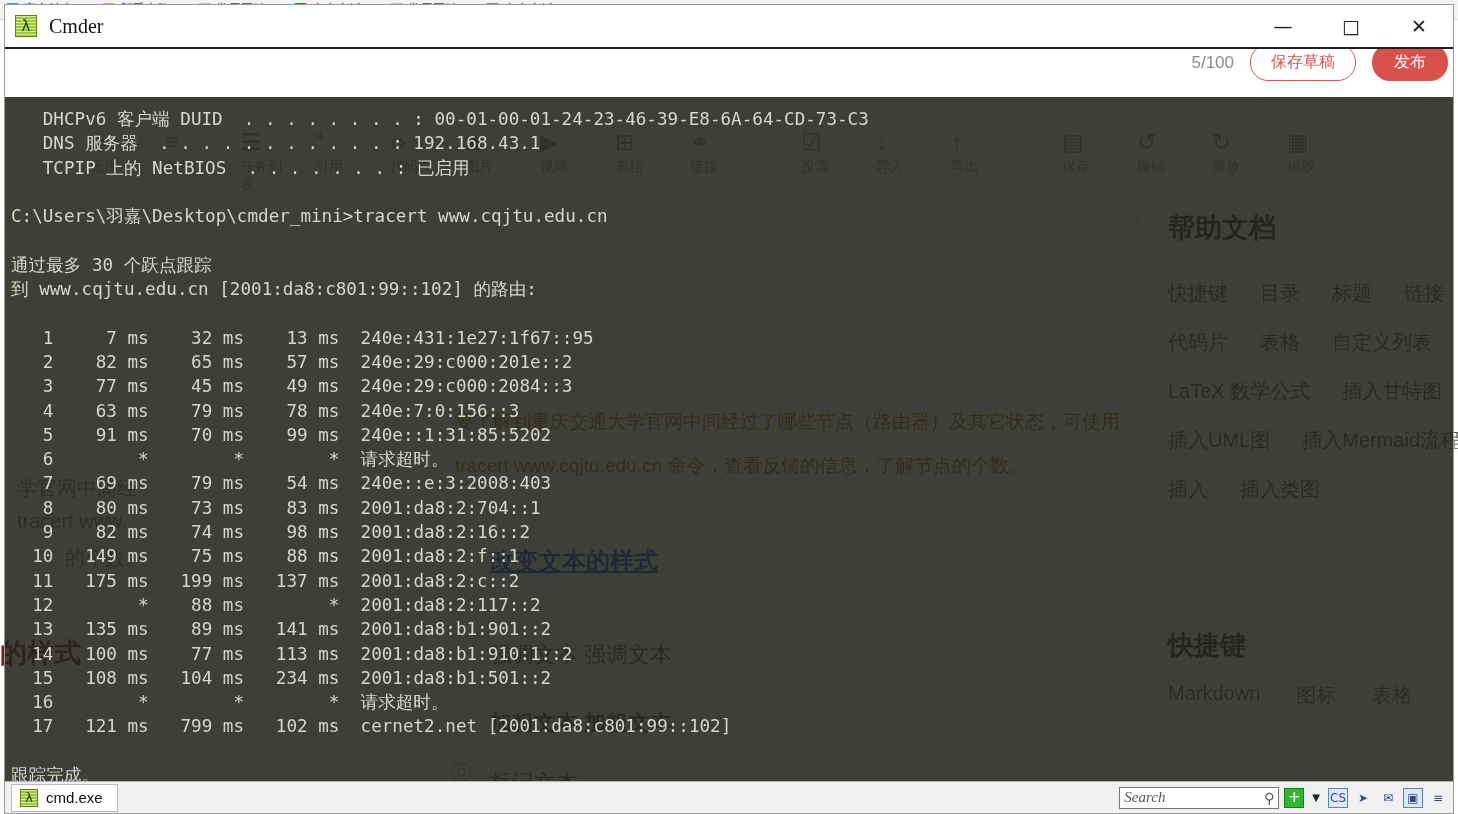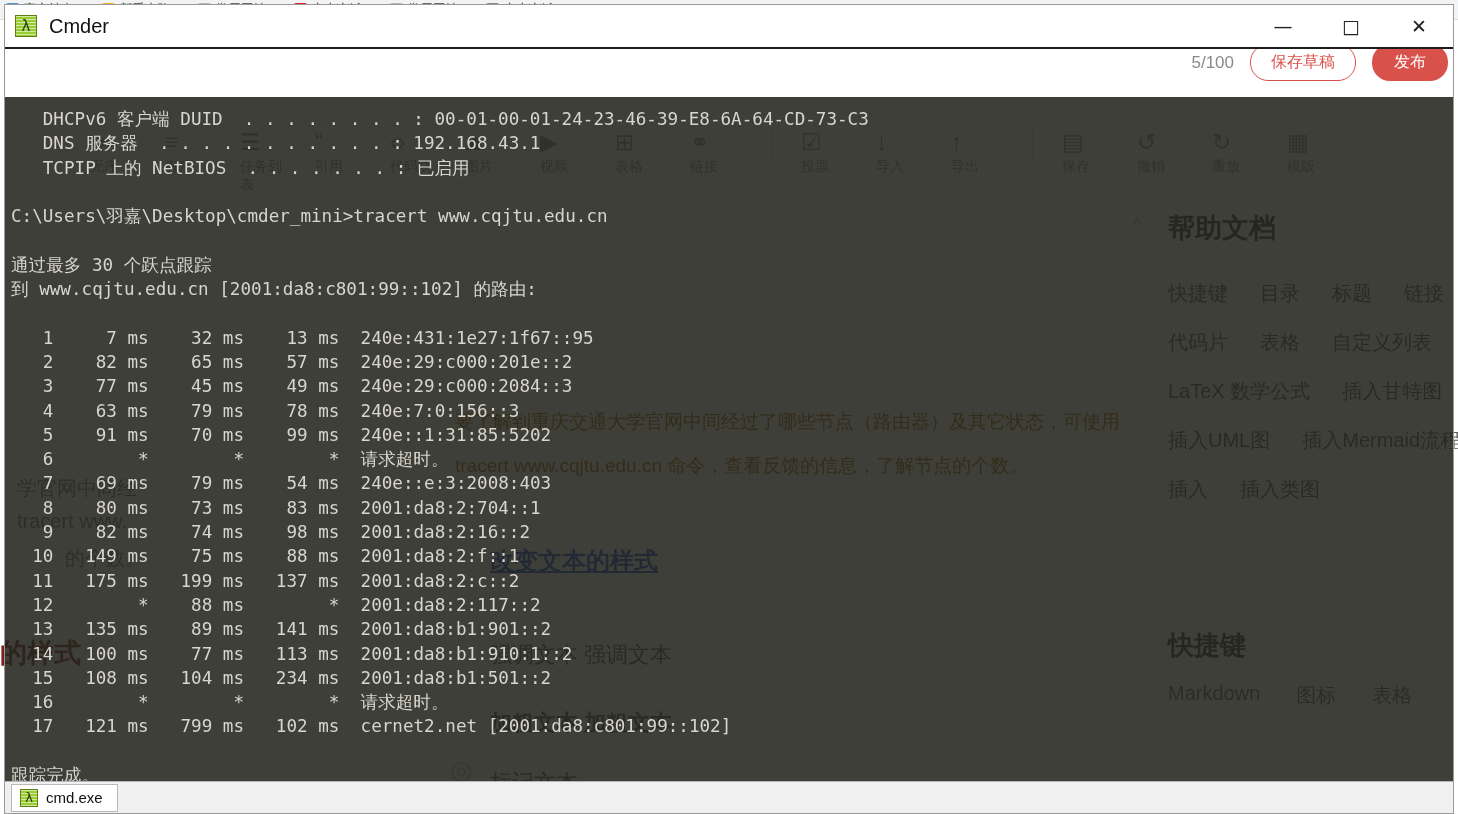--- a/index.html
+++ b/index.html
@@ -128,21 +128,21 @@
     background: #9acd32;
     border: 1px solid #5f7f14;
     display: flex; align-items: center; justify-content: center;
     font-family: "DejaVu Sans", sans-serif;
     font-size: 15px; color: #2d3a08; line-height: 1;
     background-image: repeating-linear-gradient(
       to bottom, rgba(255,255,255,.55) 0 1px, rgba(0,0,0,0) 1px 3px);
   }
   .win-title {
     margin-left: 12px;
-    font-family: Liberation Sans, sans-serif;
+    font-family: Liberation Serif, serif;
     font-size: 20px; color: #111;
   }
   .win-ctrls { margin-left: auto; display: flex; height: 100%; }
   .win-btn {
     width: 68px; height: 100%;
     display: flex; align-items: center; justify-content: center;
     font-family: "DejaVu Sans", sans-serif;
     font-size: 19px; color: #222;
   }
 
@@ -401,14 +401,27 @@
 跟踪完成。
 
 C:\Users\羽嘉\Desktop\cmder_mini&gt;</pre>
   </div>
 
   <div class="tabbar">
     <div class="tab">
       <span class="lambda-ico">λ</span>
       <span>cmd.exe</span>
     </div>
+    <div class="tab-right">
+      <div class="search-box">
+        <span>Search</span>
+        <span class="sgl">⚲</span>
+      </div>
+      <div class="plus-btn">+</div>
+      <div class="caret">▼</div>
+      <div class="sb-ico boxed">CS</div>
+      <div class="sb-ico">➤</div>
+      <div class="sb-ico">✉</div>
+      <div class="sb-ico boxed">▣</div>
+      <div class="sb-ico">≡</div>
+    </div>
   </div>
 </div>
 
 </body></html>

